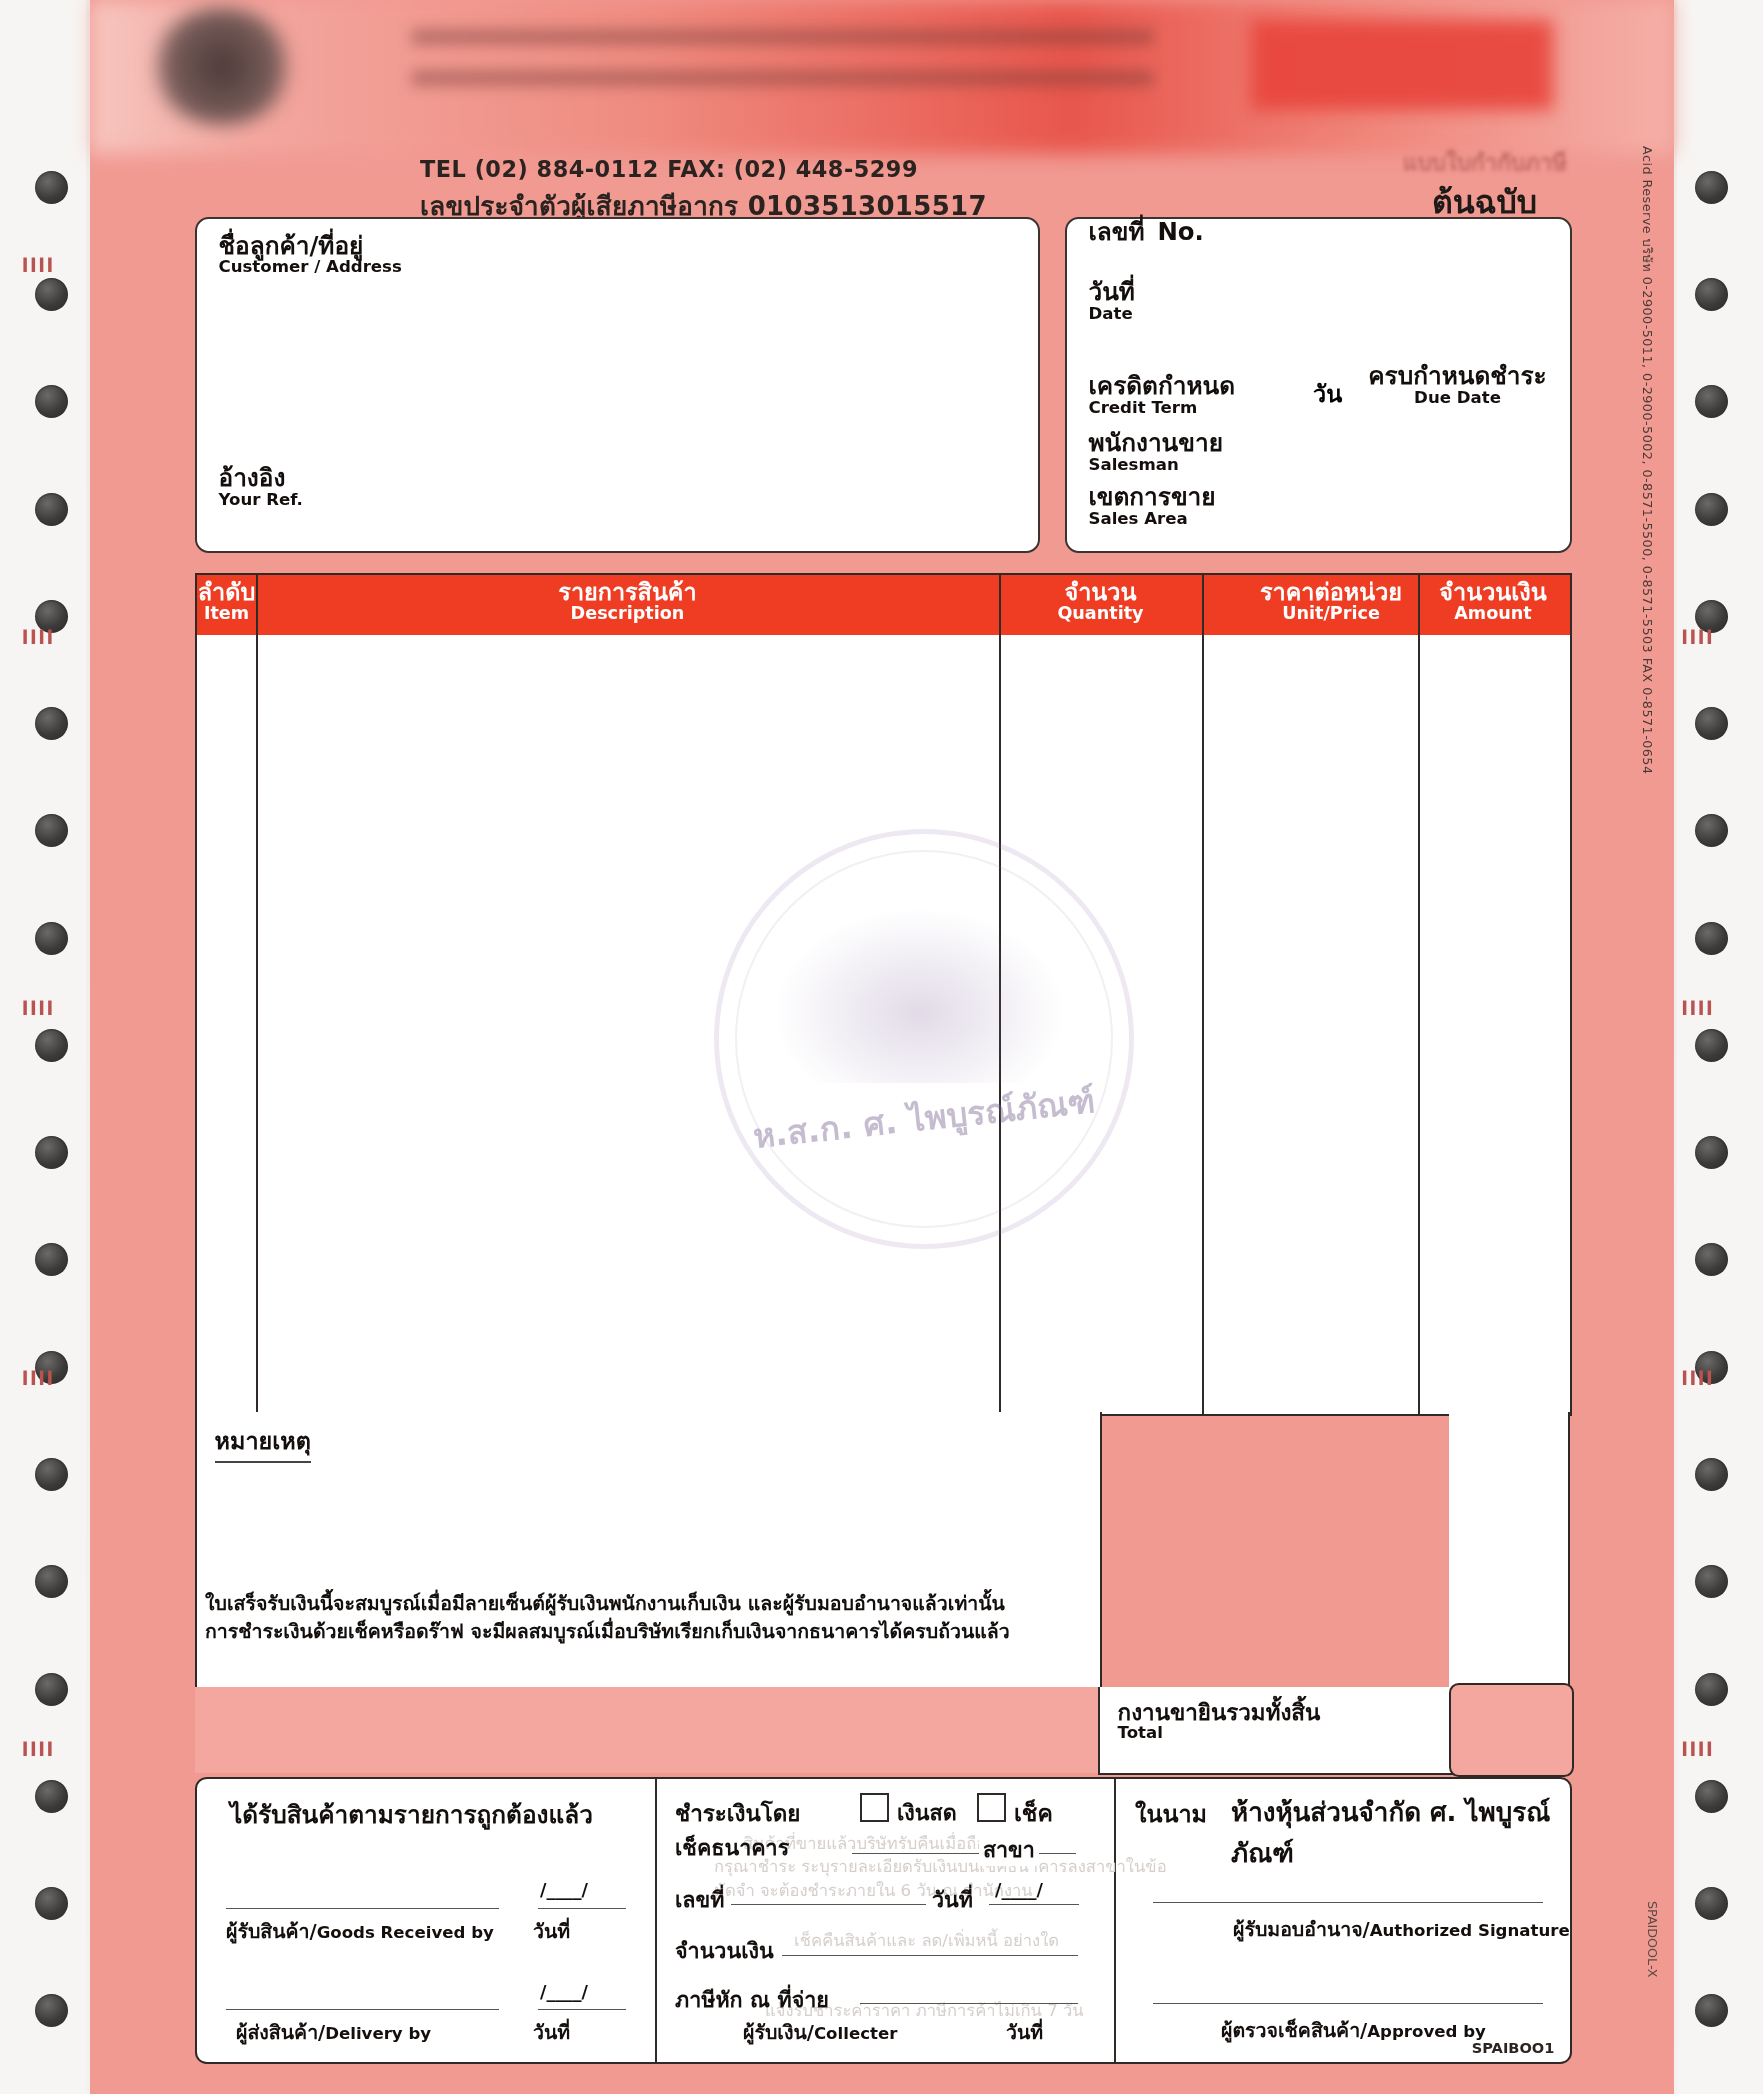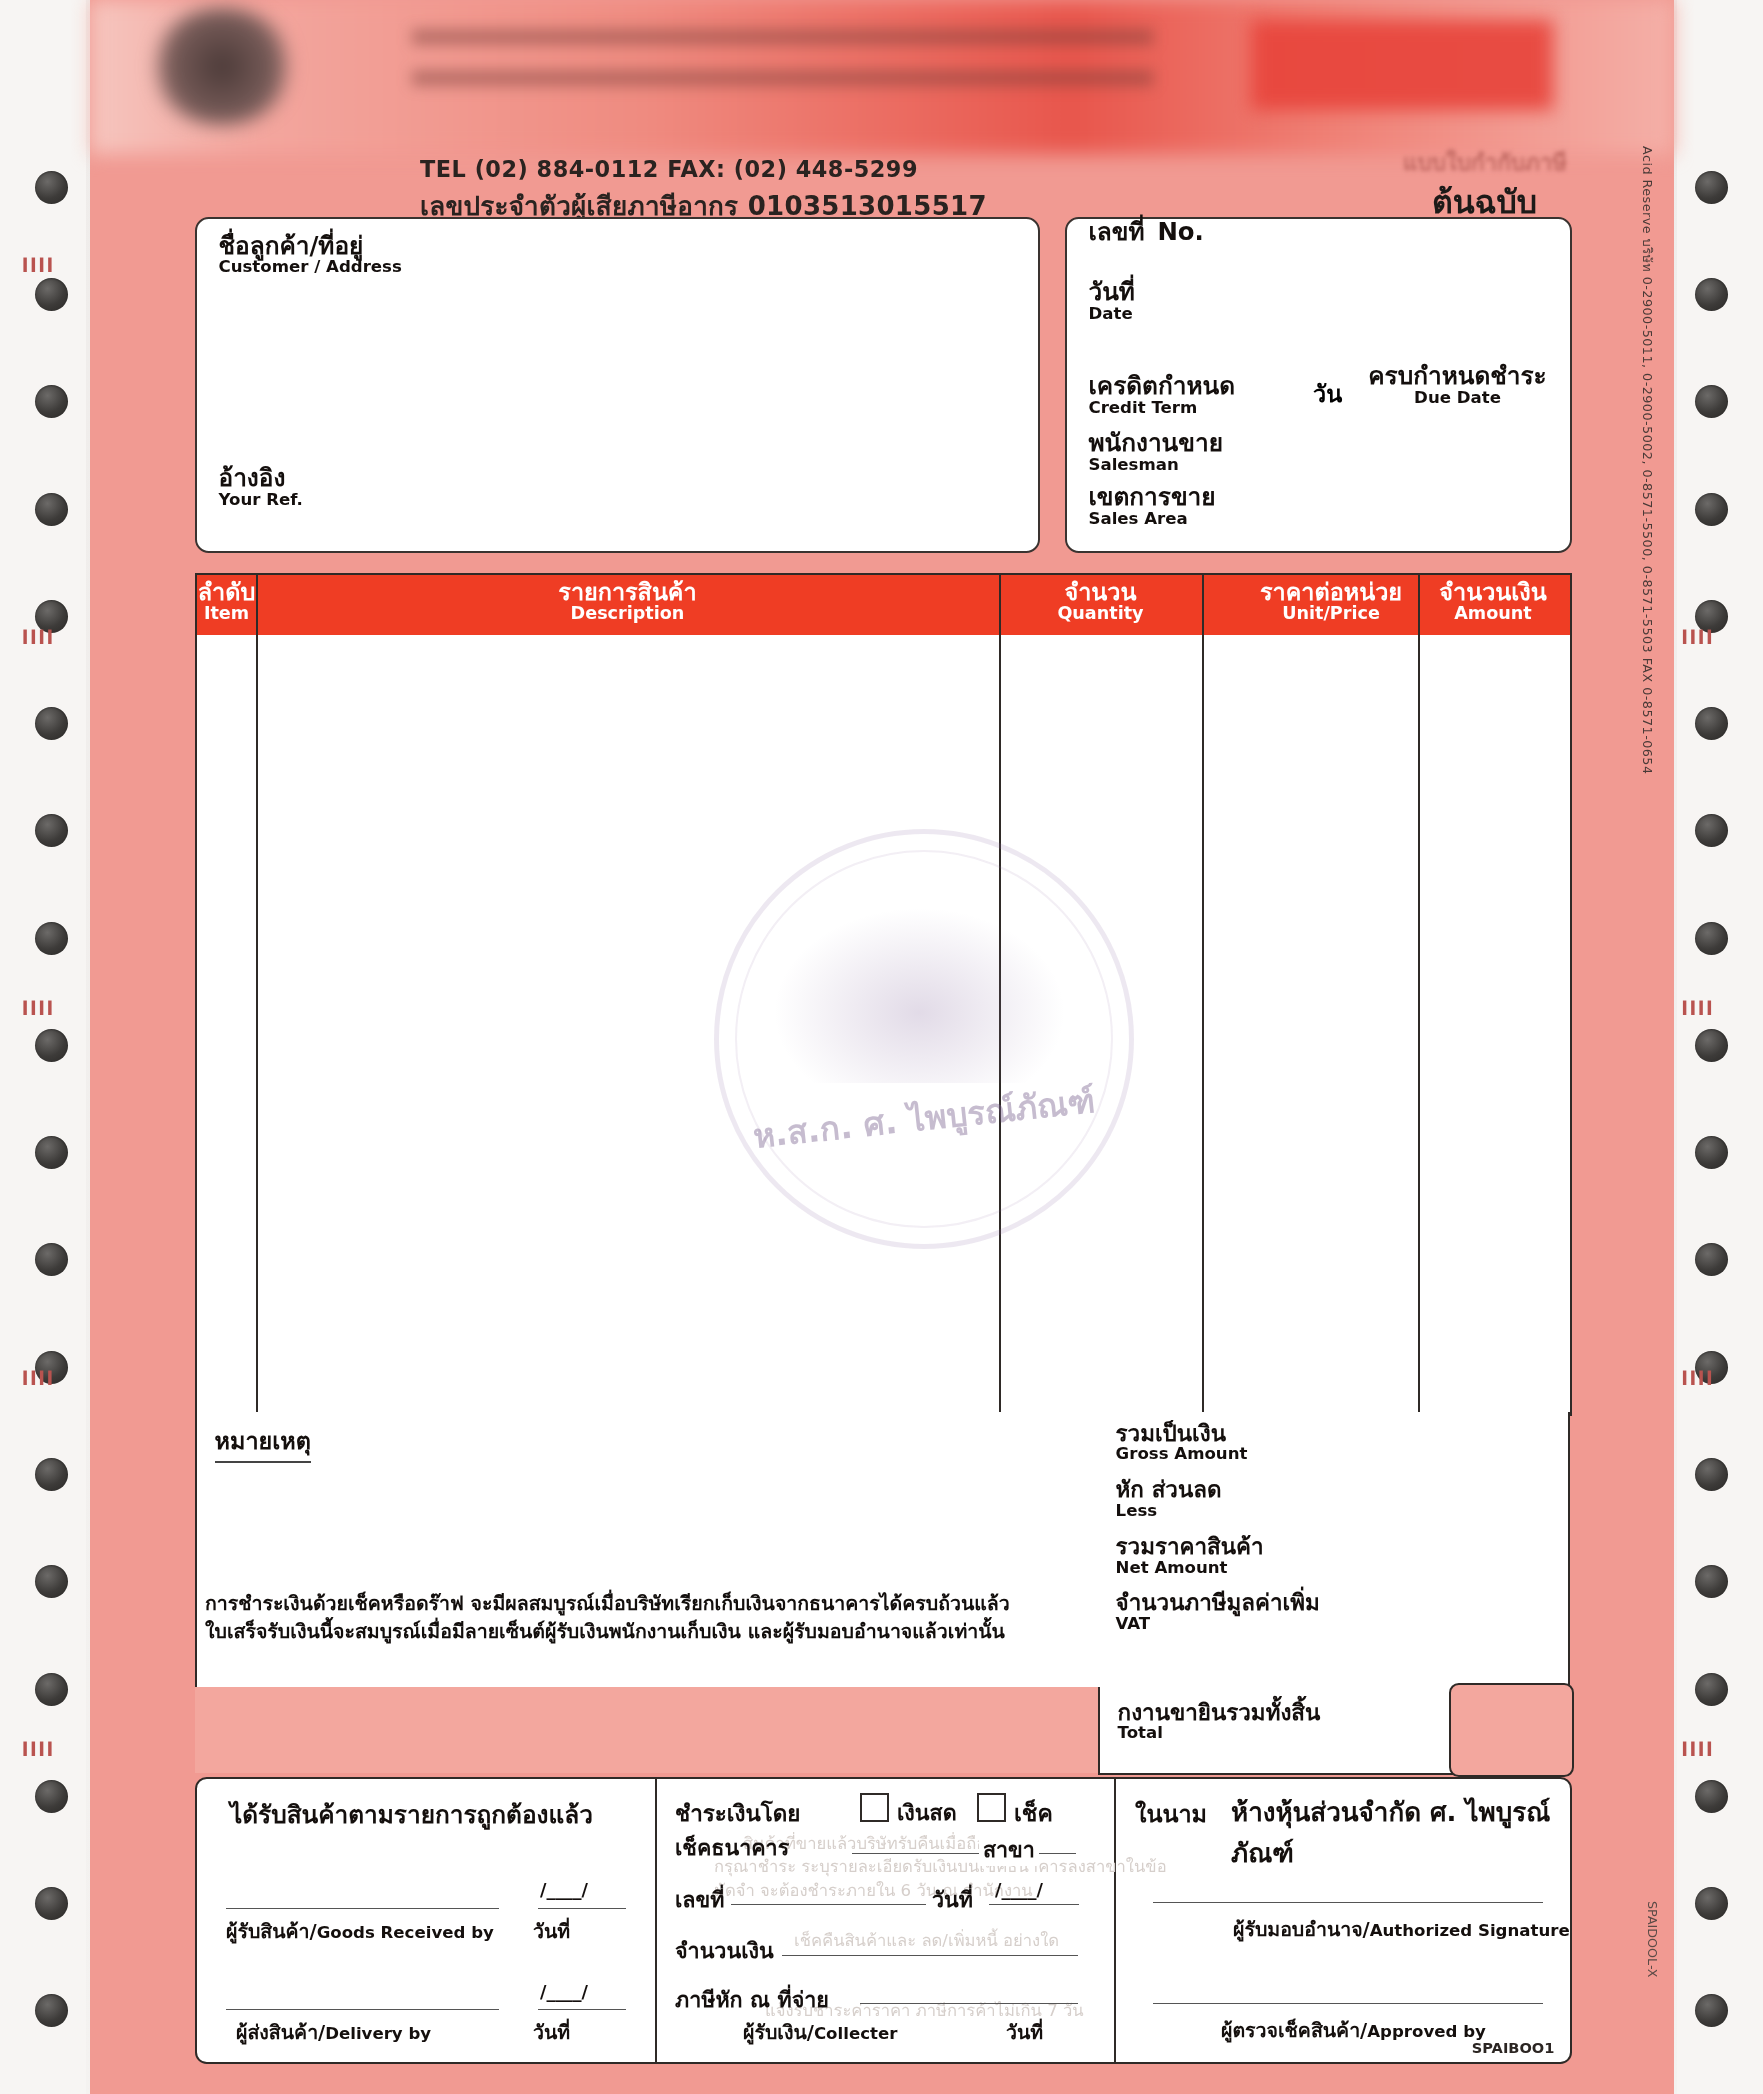--- a/index.html
+++ b/index.html
@@ -243,42 +243,24 @@
 
       <div class="stamp"></div>
       <div class="stamp-blob"></div>
       <div class="stamp-txt">ห.ส.ก. ศ. ไพบูรณ์ภัณฑ์</div>
 
       <div class="notes">
         <div style="position:absolute;left:17.6px;top:9.8px;font-size:23.4px;font-weight:bold;color:#140f0d;border-bottom:2px solid #444;padding-bottom:2px">หมายเหตุ</div>
       </div>
 
       <div class="disclaimer">
+        <div>ใบเสร็จรับเงินนี้จะสมบูรณ์เมื่อมีลายเซ็นต์ผู้รับเงินพนักงานเก็บเงิน  และผู้รับมอบอำนาจแล้วเท่านั้น</div>
         <div>การชำระเงินด้วยเช็คหรือดร๊าฟ จะมีผลสมบูรณ์เมื่อบริษัทเรียกเก็บเงินจากธนาคารได้ครบถ้วนแล้ว</div>
-        <div>ใบเสร็จรับเงินนี้จะสมบูรณ์เมื่อมีลายเซ็นต์ผู้รับเงินพนักงานเก็บเงิน  และผู้รับมอบอำนาจแล้วเท่านั้น</div>
-      </div>
-
-      <div class="sum">
-        <div class="sum-row" style="top:9.8px">
-          <div class="th">รวมเป็นเงิน</div>
-            <div class="en">Gross Amount</div>
-        </div>
-        <div class="sum-row" style="top:66px">
-          <div class="th">หัก ส่วนลด</div>
-            <div class="en">Less</div>
-        </div>
-        <div class="sum-row" style="top:123px">
-          <div class="th">รวมราคาสินค้า</div>
-            <div class="en">Net Amount</div>
-        </div>
-        <div class="sum-row" style="top:179px">
-          <div class="th">จำนวนภาษีมูลค่าเพิ่ม</div>
-            <div class="en">VAT</div>
-        </div>
-      </div>
+      </div>
+
       <div class="sumval"></div>
 
       <div class="total-band"></div>
       <div class="total-white">
         <div class="sum-row" style="top:13.7px">
           <div class="th">กงานขายินรวมทั้งสิ้น</div>
             <div class="en">Total</div>
         </div>
       </div>
       <div class="total-box"></div>

